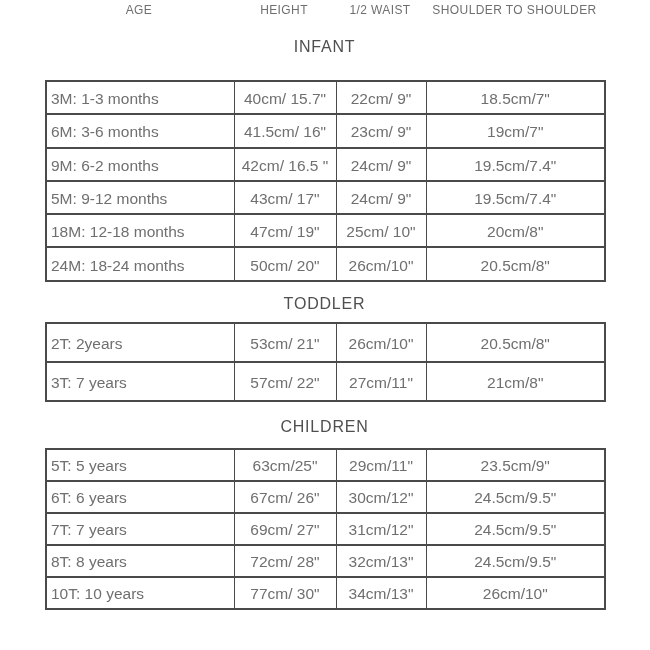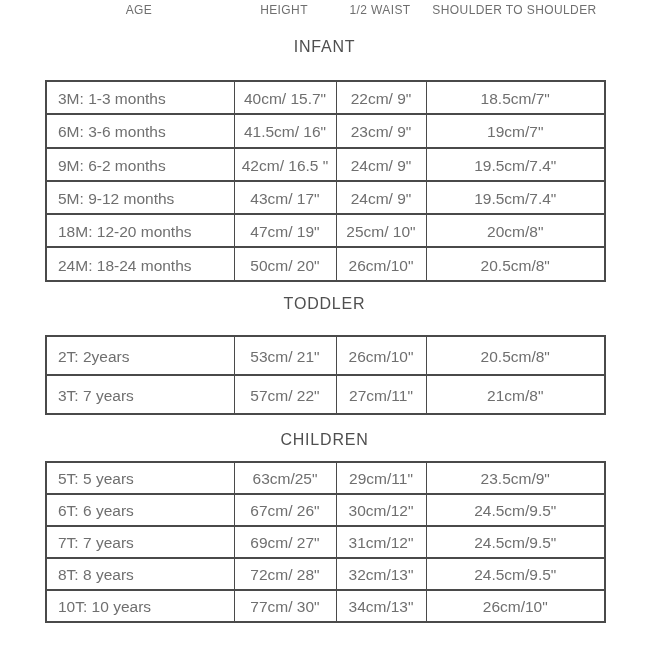--- a/index.html
+++ b/index.html
@@ -30,21 +30,21 @@
 
   .section-title {
     width: 559px;
     text-align: center;
     font-size: 16px;
     line-height: 15px;
     letter-spacing: 0.8px;
     color: var(--title);
   }
   #sections .section:nth-child(1) .section-title { margin: 21px 0 26px 0; }
-  #sections .section:nth-child(2) .section-title { margin: 14px 0 24px 0; }
+  #sections .section:nth-child(2) .section-title { margin: 14px 0 11px 0; }
   #sections .section:nth-child(3) .section-title { margin: 17px 0 14px 0; }
 
   table.size-table {
     border-collapse: collapse;
     table-layout: fixed;
     width: 559px;
     border: 2px solid var(--border);
   }
   table.size-table col:nth-child(1) { width: 188px; }
   table.size-table col:nth-child(2) { width: 102px; }
@@ -56,21 +56,21 @@
     border-left-width: 1px;
     border-right-width: 1px;
     font-size: 15.5px;
     color: var(--text);
     padding: 3px 0 0 0;
     text-align: center;
     vertical-align: middle;
     white-space: nowrap;
     overflow: hidden;
   }
-  table.size-table td.cell-age { text-align: left; padding-left: 11px; }
+  table.size-table td.cell-age { text-align: left; padding-left: 4px; }
 
   table.sec-0 tr { height: 33.3px; }
   table.sec-1 tr { height: 39px; }
   table.sec-2 tr { height: 32px; }
 </style>
 </head>
 <body>
 
 <div class="page">
   <div class="header-row">
@@ -109,21 +109,21 @@
               <td class="cell-half-waist">24cm/ 9"</td>
               <td class="cell-shoulder">19.5cm/7.4"</td>
             </tr>
             <tr>
               <td class="cell-age">5M: 9-12 months</td>
               <td class="cell-height">43cm/ 17"</td>
               <td class="cell-half-waist">24cm/ 9"</td>
               <td class="cell-shoulder">19.5cm/7.4"</td>
             </tr>
             <tr>
-              <td class="cell-age">18M: 12-20 months</td>
+              <td class="cell-age">18M: 12-18 months</td>
               <td class="cell-height">47cm/ 19"</td>
               <td class="cell-half-waist">25cm/ 10"</td>
               <td class="cell-shoulder">20cm/8"</td>
             </tr>
             <tr>
               <td class="cell-age">24M: 18-24 months</td>
               <td class="cell-height">50cm/ 20"</td>
               <td class="cell-half-waist">26cm/10"</td>
               <td class="cell-shoulder">20.5cm/8"</td>
             </tr>

